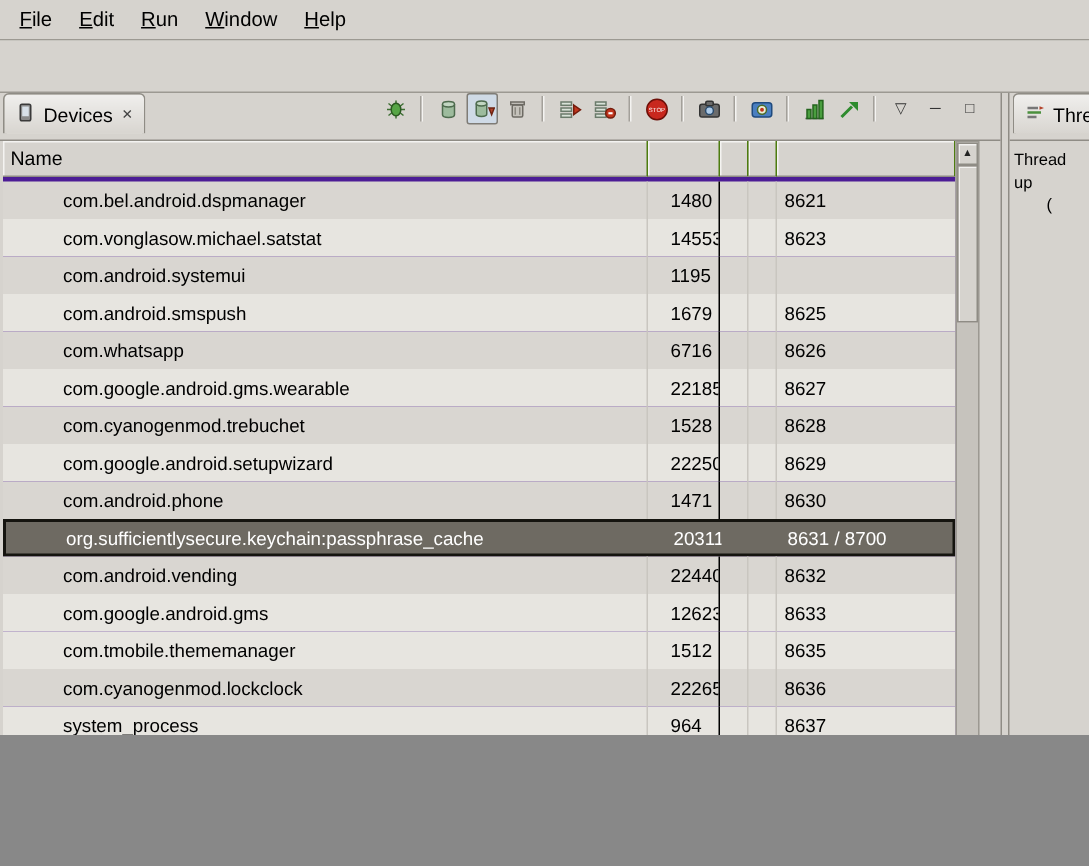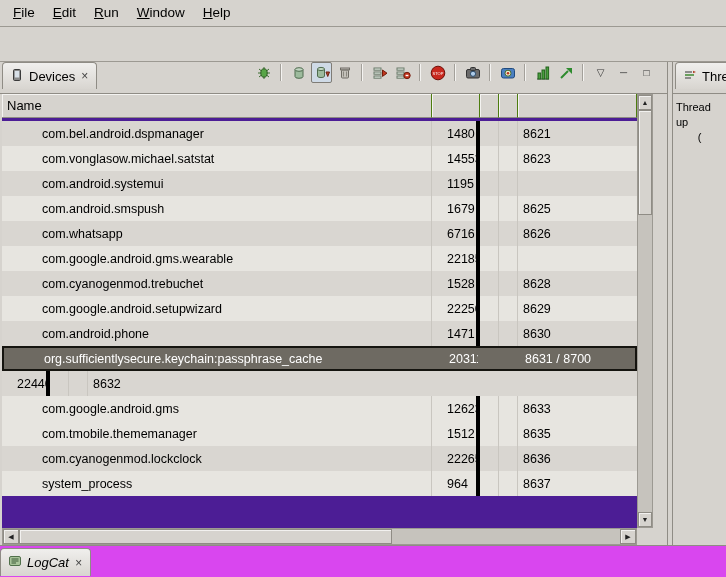--- a/index.html
+++ b/index.html
@@ -1,18 +1,18 @@
 <!DOCTYPE html>
 <html><head>
 <meta charset="utf-8">
 <style>
   * { margin:0; padding:0; box-sizing:border-box; }
   html,body { background:#888; }
   .window {
-    width:726px; height:577px; background:#d6d3ce; color:#000;
+    width:726px; height:490px; background:#d6d3ce; color:#000;
     font-family:"Liberation Sans","DejaVu Sans",sans-serif;
     position:relative; overflow:hidden;
   }
   
   .menubar { height:27px; padding-left:4px; border-bottom:1px solid #9c9992; }
   .menu-item { display:inline-block; padding:5px 9px 4px; font-size:13.5px; cursor:default; }
   .menu-item::first-letter { text-decoration:underline; }
   
   .toolbar-strip { height:35px; border-bottom:1px solid #9c9992; background:#d6d3ce; }
   
@@ -45,21 +45,21 @@
   .c-name { width:430px; }
   .c-pid { width:48px; }
   .c-s1, .c-s2 { width:19px; }
   .c-port { flex:1; }
   .rows { height:410px; background:#4c1d95; overflow:hidden; padding-top:3px; }
   .row { display:flex; height:25px; font-size:12.5px; cursor:default; }
   .row.r-even { background:#d9d6d1; }
   .row.r-odd { background:#e7e5e0; }
   .cell { height:100%; display:flex; align-items:center; overflow:hidden; white-space:nowrap; }
   .cell.c-name { padding-left:40px; border-right:1px solid #c9c6c0; }
-  .cell.c-pid { padding-left:15px; border-right:4px solid #000000; }
+  .cell.c-pid { padding-left:15px; border-right:1px solid #000000; }
   .cell.c-s1, .cell.c-s2 { border-right:1px solid #c9c6c0; }
   .cell.c-port { padding-left:5px; }
   .row.selected { background:#6e6a62 !important; color:#fff; border:2px solid #15140f; }
   .row.selected .cell { border-right-color:transparent; }
   
   .vscroll { position:absolute; top:0; right:0; bottom:0; width:16px; background:#c6c3bd; border:1px solid #9c9992; display:flex; flex-direction:column; }
   .sbtn {
     width:14px; height:15px; background:#d6d3ce; border:1px solid #8f8c85;
     box-shadow:inset 1px 1px 0 #f2f1ef; display:flex; align-items:center; justify-content:center;
     font-size:7px; color:#222; flex:none;
@@ -249,20 +249,21 @@
               <div class="cell c-pid">6716</div>
               <div class="cell c-s1"></div>
               <div class="cell c-s2"></div>
               <div class="cell c-port">8626</div>
             </div>
             <div class="row r-odd">
               <div class="cell c-name">com.google.android.gms.wearable</div>
               <div class="cell c-pid">22185</div>
               <div class="cell c-s1"></div>
               <div class="cell c-s2"></div>
+              <div class="cell c-port">8627</div>
             </div>
             <div class="row r-even">
               <div class="cell c-name">com.cyanogenmod.trebuchet</div>
               <div class="cell c-pid">1528</div>
               <div class="cell c-s1"></div>
               <div class="cell c-s2"></div>
               <div class="cell c-port">8628</div>
             </div>
             <div class="row r-odd">
               <div class="cell c-name">com.google.android.setupwizard</div>
@@ -279,20 +280,21 @@
               <div class="cell c-port">8630</div>
             </div>
             <div class="row r-odd selected">
               <div class="cell c-name">org.sufficientlysecure.keychain:passphrase_cache</div>
               <div class="cell c-pid">20311</div>
               <div class="cell c-s1"></div>
               <div class="cell c-s2"></div>
               <div class="cell c-port">8631 / 8700</div>
             </div>
             <div class="row r-even">
+              <div class="cell c-name">com.android.vending</div>
               <div class="cell c-pid">22440</div>
               <div class="cell c-s1"></div>
               <div class="cell c-s2"></div>
               <div class="cell c-port">8632</div>
             </div>
             <div class="row r-odd">
               <div class="cell c-name">com.google.android.gms</div>
               <div class="cell c-pid">12623</div>
               <div class="cell c-s1"></div>
               <div class="cell c-s2"></div>

